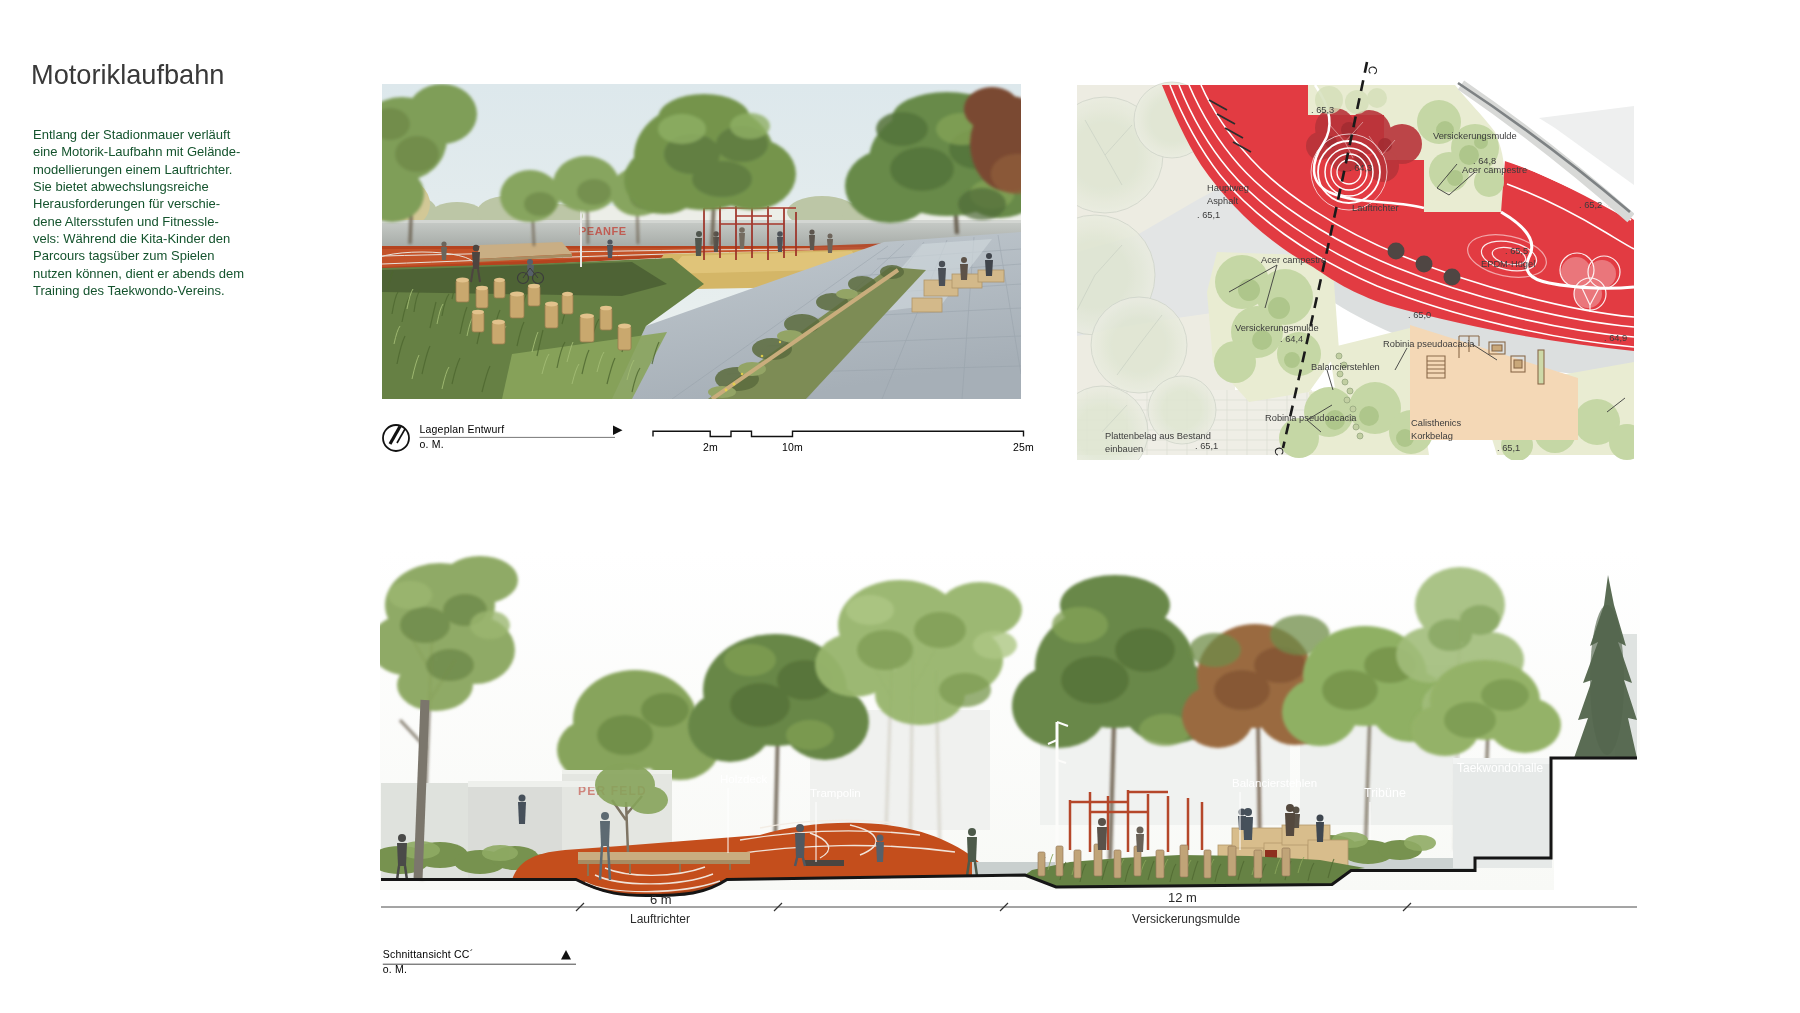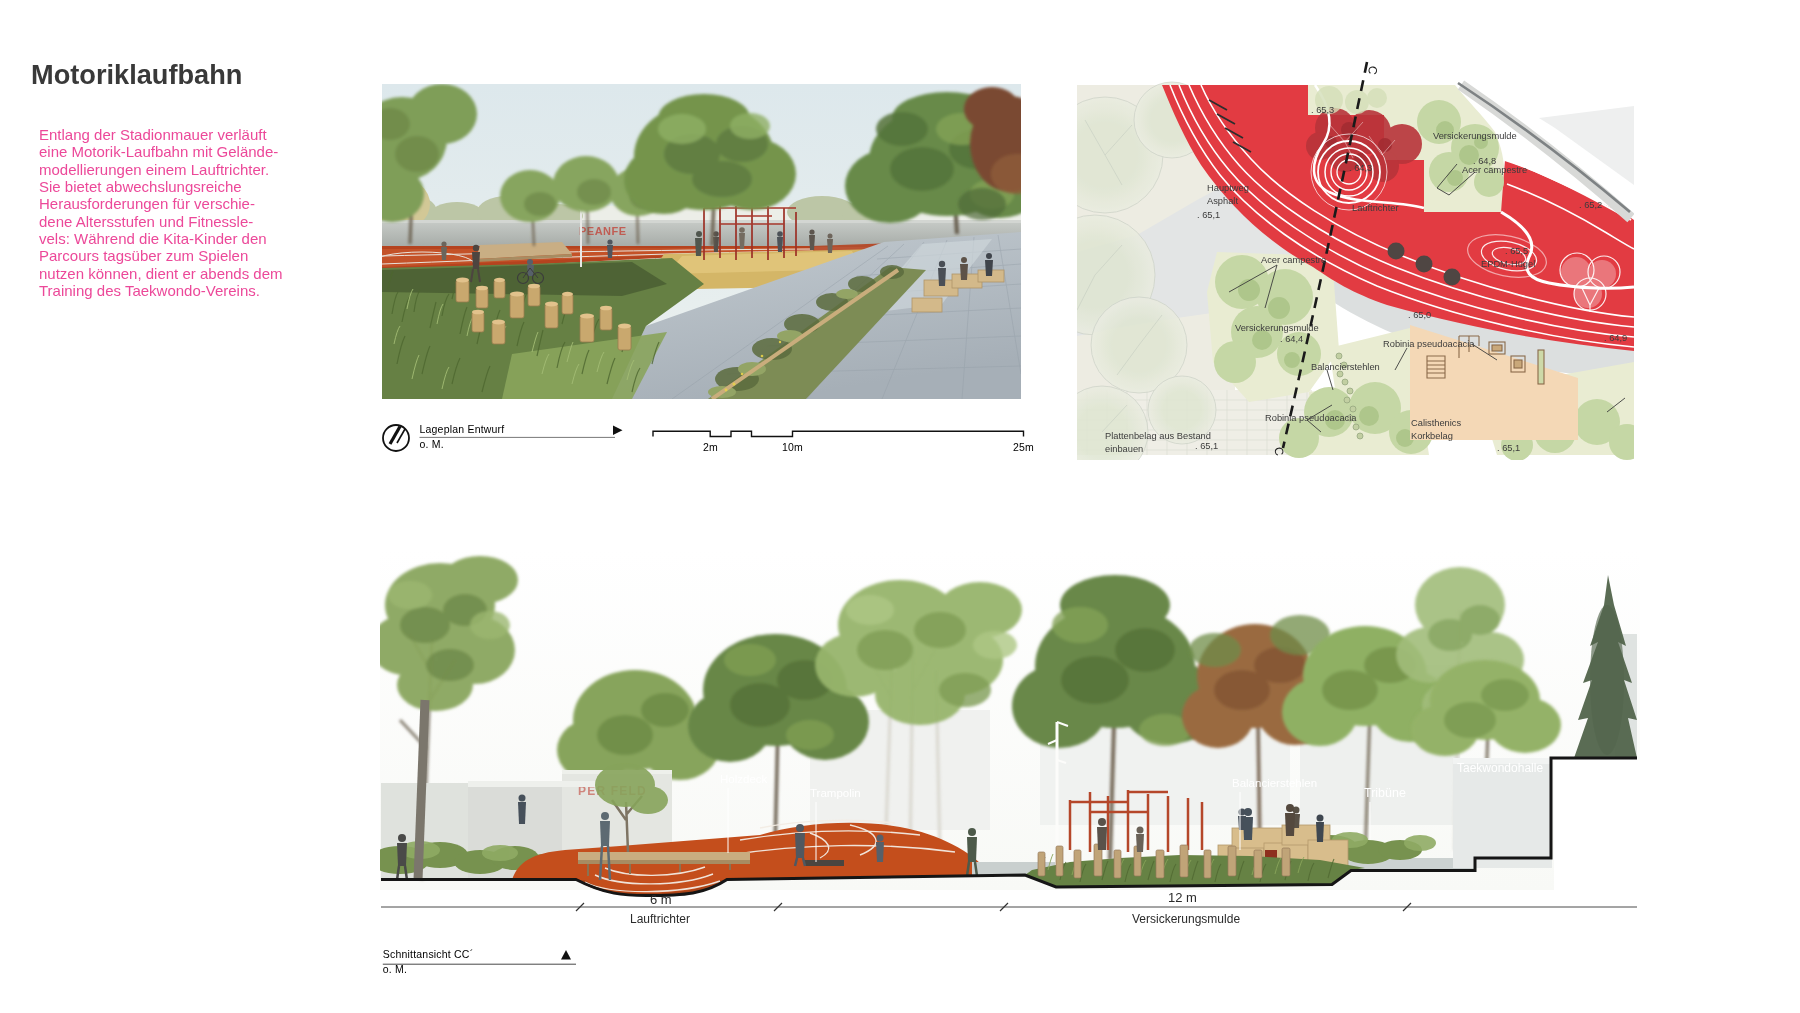--- a/index.html
+++ b/index.html
@@ -1,19 +1,19 @@
 <!DOCTYPE html>
 <html><head>
 <meta charset="utf-8">
 <style>
   html,body{margin:0;padding:0;background:#ffffff;width:1800px;height:1013px;overflow:hidden;}
   body{font-family:"Liberation Sans",sans-serif;position:relative;}
   .abs{position:absolute;}
-  #title{left:31px;top:59px;font-size:27.2px;font-weight:700;letter-spacing:0;color:#393939;}
-  #para{left:39px;top:126px;white-space:nowrap;font-size:15px;line-height:17.35px;letter-spacing:0;color:#ec4899;}
+  #title{left:31px;top:59px;font-size:27.2px;font-weight:400;letter-spacing:0;color:#393939;}
+  #para{left:33px;top:126px;white-space:nowrap;font-size:13px;line-height:17.35px;letter-spacing:0;color:#14532d;}
   .cap{font-size:10.5px;color:#2b2b2b;letter-spacing:0.2px;}
 </style>
 </head>
 <body>
 
 <div class="abs" id="title">Motoriklaufbahn</div>
 
 <div class="abs" id="para">Entlang der Stadionmauer verläuft<br>eine Motorik-Laufbahn mit Gelände-<br>modellierungen einem Lauftrichter.<br>Sie bietet abwechslungsreiche<br>Herausforderungen für verschie-<br>dene Altersstufen und Fitnessle-<br>vels: Während die Kita-Kinder den<br>Parcours tagsüber zum Spielen<br>nutzen können, dient er abends dem<br>Training des Taekwondo-Vereins.</div>
 
 <svg class="abs" id="photo" style="left:382px;top:84px" width="639" height="315" viewBox="0 0 639 315">

